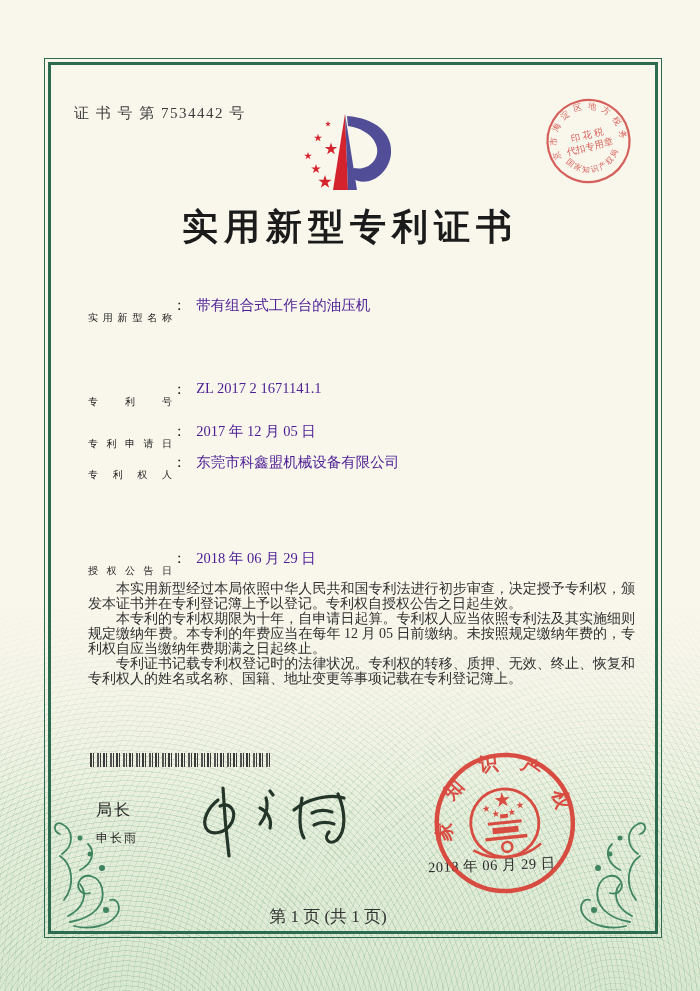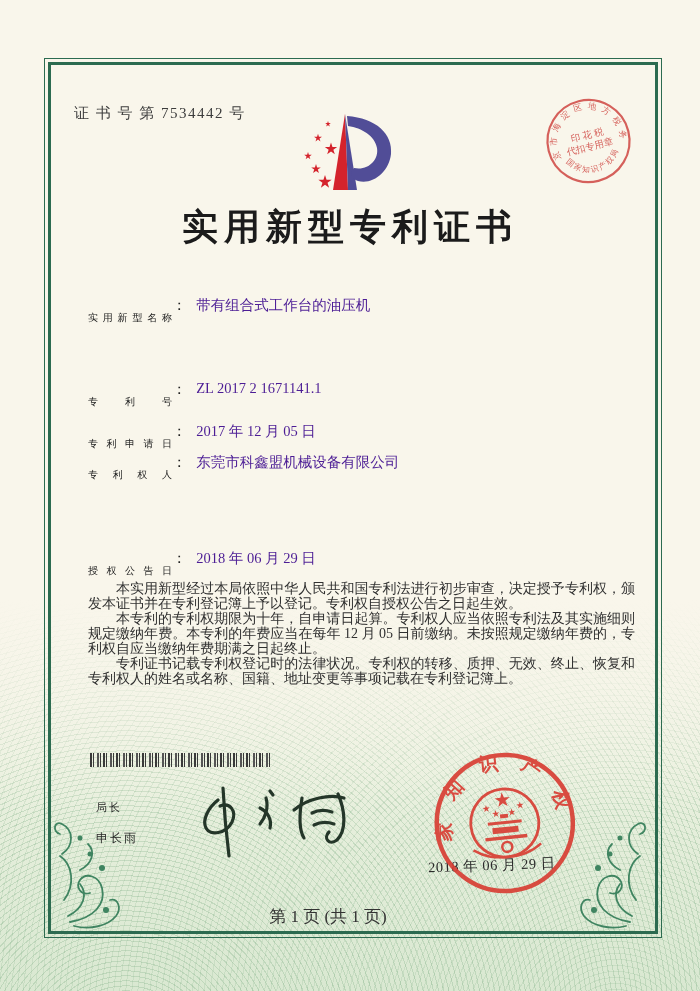--- a/index.html
+++ b/index.html
@@ -42,21 +42,21 @@
   .body-text p{margin:0; text-indent:2em;}
   .barcode{
     position:absolute; left:90px; top:753px; width:181px; height:14px; z-index:4;
     background:
       repeating-linear-gradient(90deg,
         #3a3a3a 0 2px, rgba(0,0,0,0) 2px 3px,
         #3a3a3a 3px 4px, rgba(0,0,0,0) 4px 7px,
         #555 7px 9px, rgba(0,0,0,0) 9px 10px,
         #3a3a3a 10px 11px, rgba(0,0,0,0) 11px 13px);
   }
-  .director-title{position:absolute; left:96px; top:800px; z-index:4; font-size:11px; letter-spacing:2px; color:#262626;}
+  .director-title{position:absolute; left:96px; top:800px; z-index:4; font-size:16px; letter-spacing:2px; color:#262626;}
   .director-name{position:absolute; left:96px; top:830px; z-index:4; font-size:12px; letter-spacing:2px; color:#262626;}
   .signature{position:absolute; left:190px; top:768px; z-index:4;}
   .seal{position:absolute; left:432px; top:750px; z-index:5; transform:rotate(-6deg);}
   .seal-date{position:absolute; left:428px; top:856px; z-index:4; font-size:14.5px; letter-spacing:.5px; color:#2b2b2b; transform:rotate(-2deg);}
   .tax-stamp{position:absolute; left:540px; top:92px; z-index:5; transform:rotate(-14deg);}
   .footer{position:absolute; left:0; top:905px; width:656px; z-index:4; text-align:center; font-size:17px; color:#333;}
   .flourish{position:absolute; z-index:2;}
   .flourish.left{left:50px; top:780px;}
   .flourish.right{left:535px; top:780px; transform:scaleX(-1);}
 </style>

